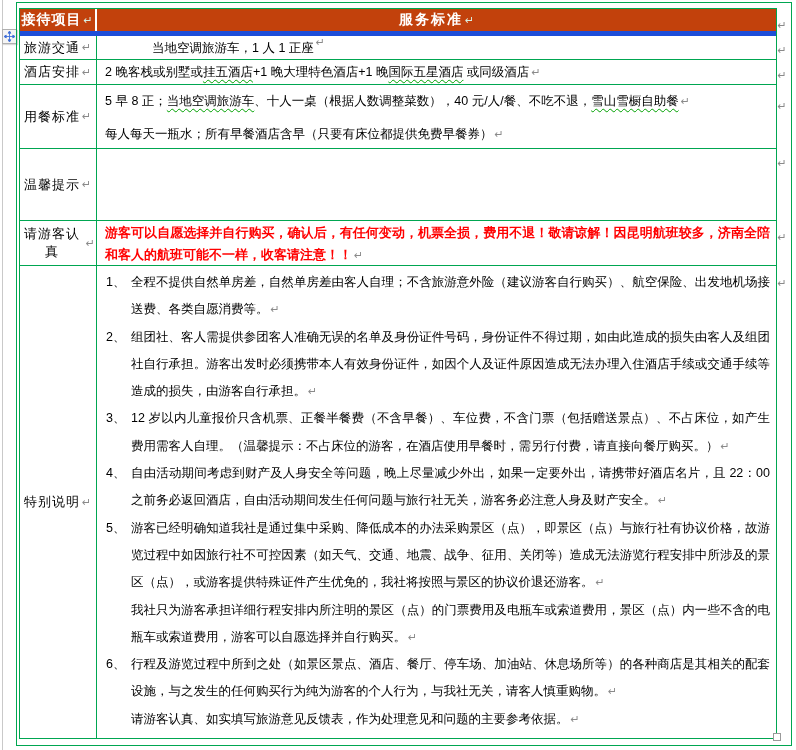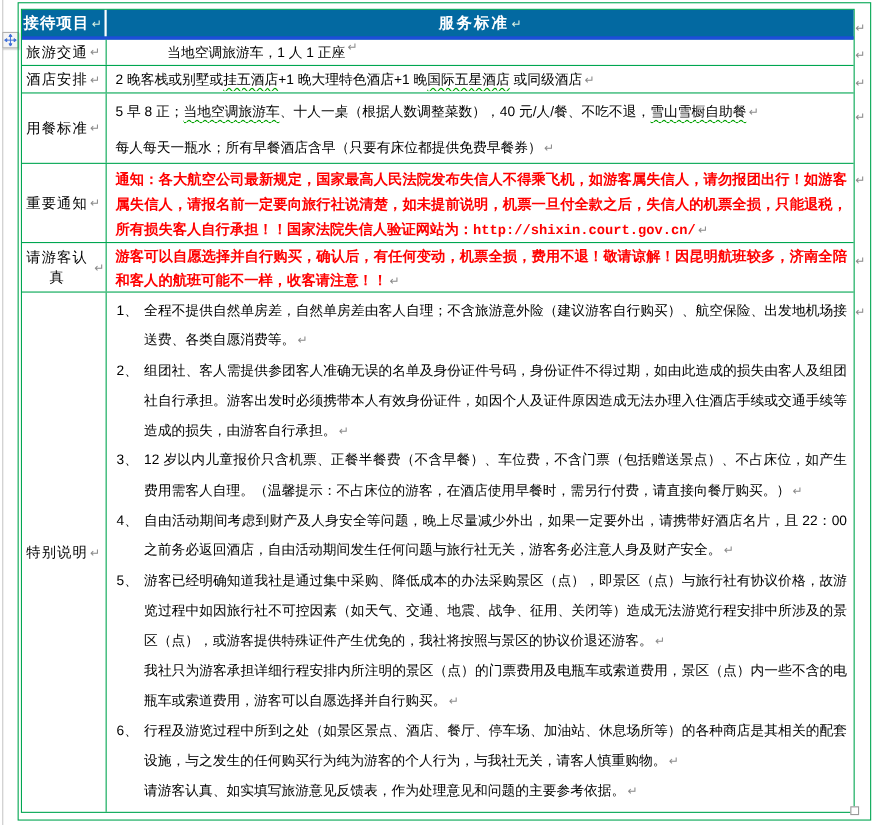--- a/index.html
+++ b/index.html
@@ -16,21 +16,21 @@
 
   .trow { display:flex; border-bottom:1px solid #00A651; }
   .trow:last-child { border-bottom:none; }
 
   .label-cell { width:77px; flex:0 0 77px; border-right:1px solid #00A651;
     display:flex; align-items:center; justify-content:center; text-align:center;
     font-size:13px; letter-spacing:1px; }
   .content-cell { flex:1 1 auto; padding:0 6px 0 8px; overflow:hidden; }
 
   
-  .header-row { height:27px; background:#0369a1; border-bottom:3px solid #1d4ed8; }
+  .header-row { height:27px; background:#c2410c; border-bottom:5px solid #1d4ed8; }
   .header-row .label-cell { border-right:2px solid #ffffff; color:#fff; font-weight:bold;
     font-size:14px; }
   .header-row .content-cell { display:flex; align-items:center; justify-content:center;
     color:#fff; font-weight:bold; font-size:14px; letter-spacing:2px;border-radius:11px; }
 
   .row-transport { height:24px;gap:47px; }
   .row-hotel     { height:25px; }
   .row-meal      { height:64px; }
   .row-notice    { height:72px; }
   .row-tips      { height:45px; }
@@ -132,25 +132,22 @@
             <span class="pilcrow">↵</span>
         </div>
         <div class="content-cell">
           <div class="meal-line"><span>5 早 8 正；</span><span class="wavy">当地空调旅游车</span><span>、十人一桌（根据人数调整菜数），40 元/人/餐、不吃不退，</span><span class="wavy">雪山雪橱自助餐</span><span class="pilcrow">↵</span></div>
           <div class="meal-line"><span>每人每天一瓶水；所有早餐酒店含早（只要有床位都提供免费早餐券）</span><span class="pilcrow">↵</span></div>
         </div>
       </div>
 
       <div class="trow row-notice">
         <div class="label-cell">
-          <span>重要通知</span>
-            <span class="pilcrow">↵</span>
-        </div>
-        <div class="content-cell">
-          <div class="red-bold notice-text"><span>通知：各大航空公司最新规定，国家最高人民法院发布失信人不得乘飞机，如游客属失信人，请勿报团出行！如游客属失信人，请报名前一定要向旅行社说清楚，如未提前说明，机票一旦付全款之后，失信人的机票全损，只能退税，所有损失客人自行承担！！国家法院失信人验证网站为：</span><span class="url-link">http://shixin.court.gov.cn/</span><span class="pilcrow">↵</span></div>
+          <span>温馨提示</span>
+            <span class="pilcrow">↵</span>
         </div>
       </div>
 
       <div class="trow row-tips">
         <div class="label-cell">
           <span>请游客认真</span>
             <span class="pilcrow">↵</span>
         </div>
         <div class="content-cell">
           <div class="red-bold tips-text"><span>游客可以自愿选择并自行购买，确认后，有任何变动，机票全损，费用不退！敬请谅解！因昆明航班较多，济南全陪和客人的航班可能不一样，收客请注意！！</span><span class="pilcrow">↵</span></div>

